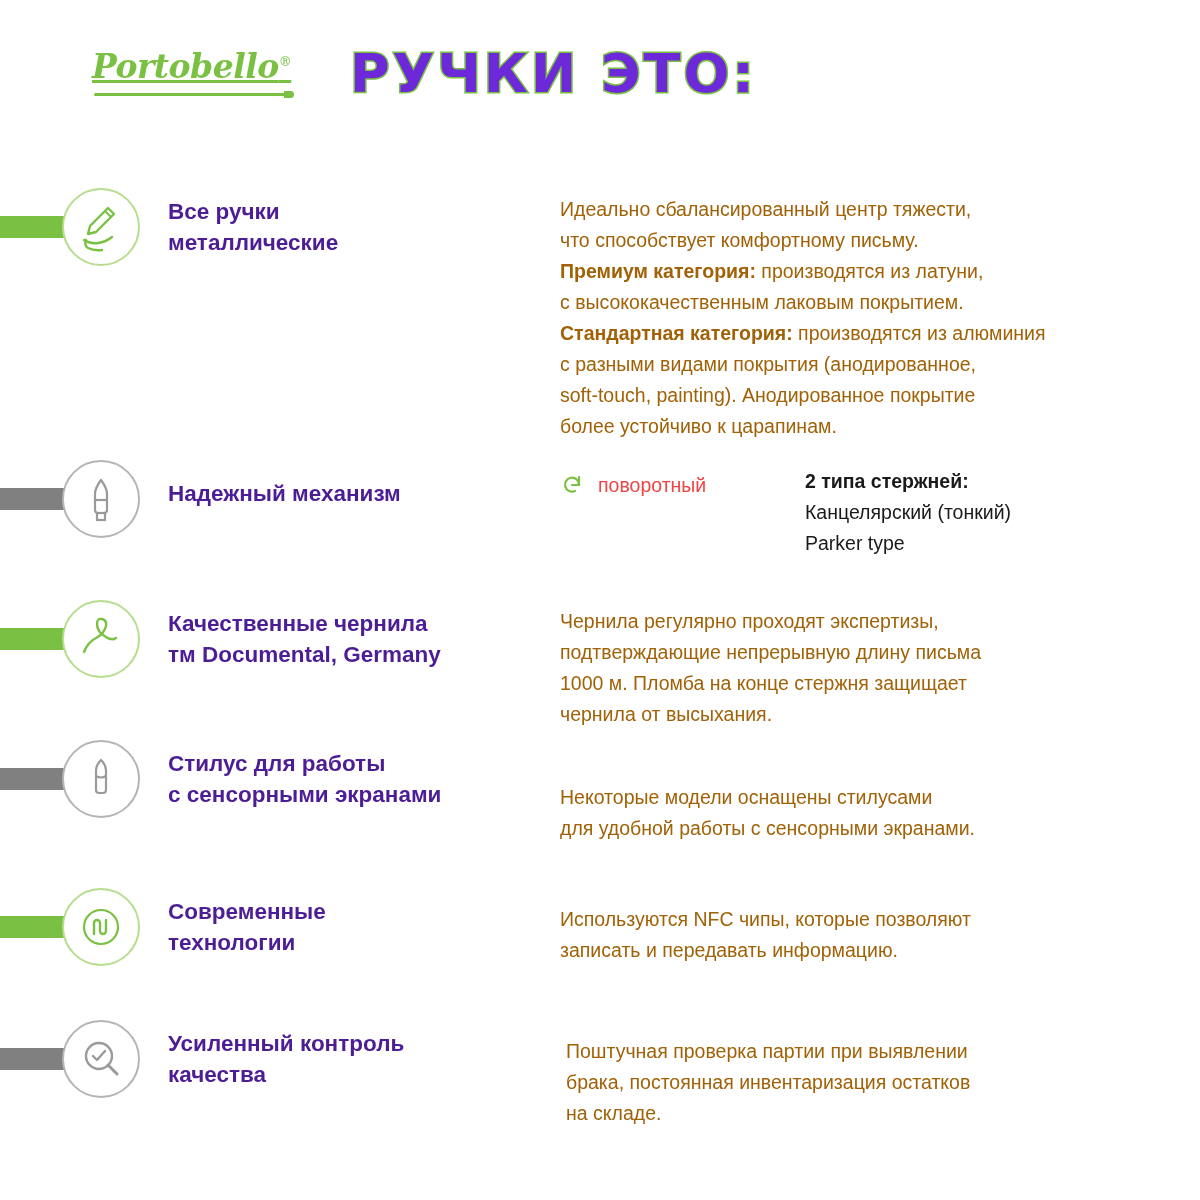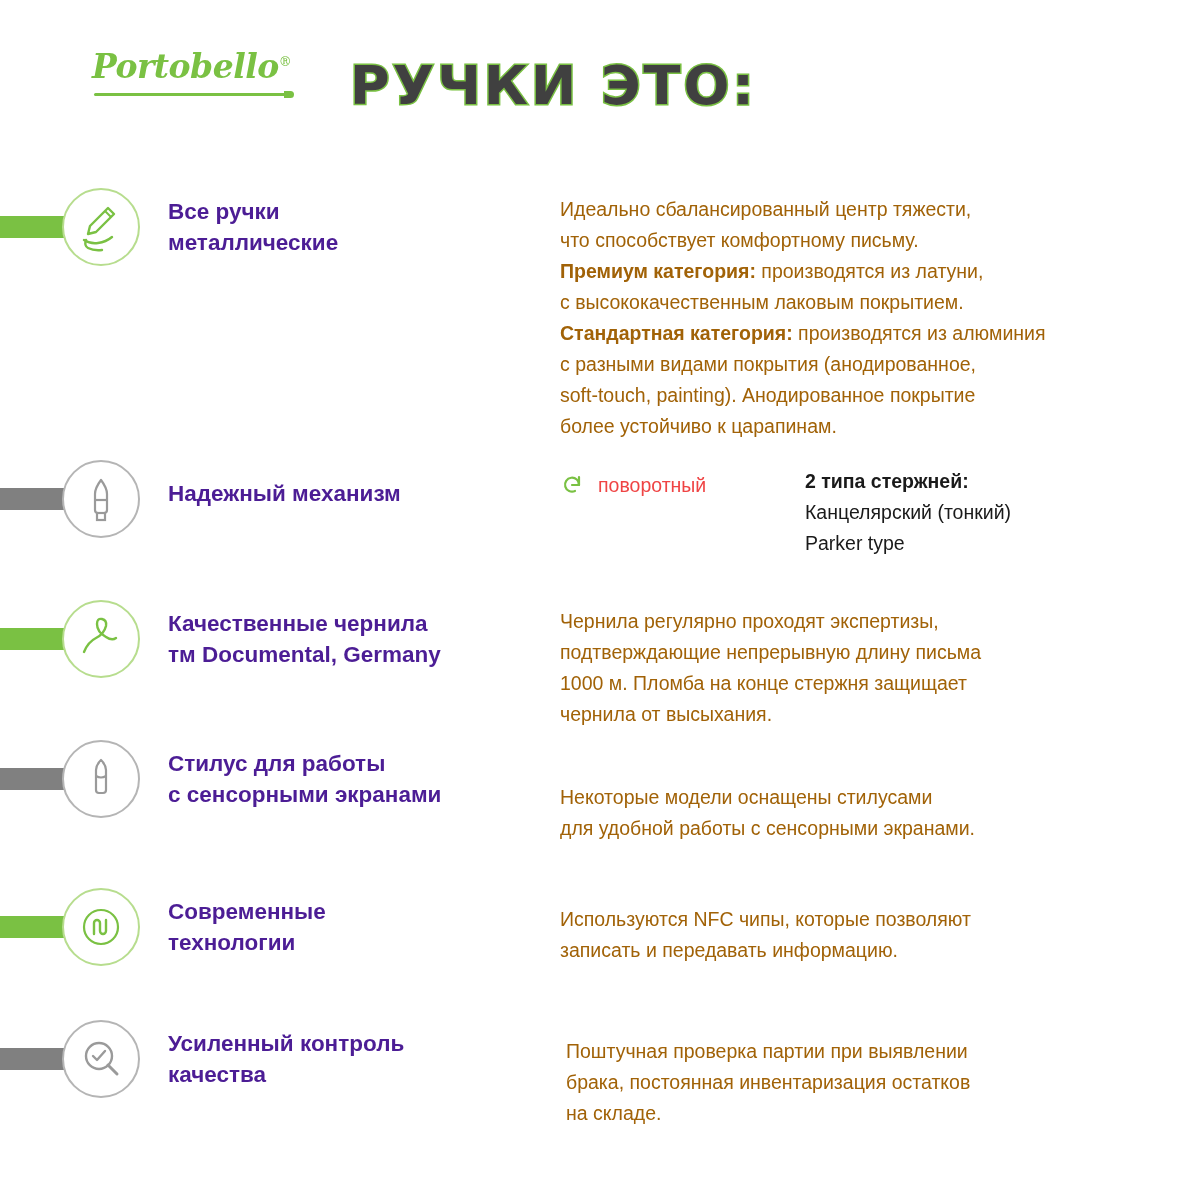--- a/index.html
+++ b/index.html
@@ -33,20 +33,21 @@
   }
   .brand-text {
     font-family: "DejaVu Serif", serif;
     font-style: italic;
     font-weight: bold;
     font-size: 33px;
     color: #7ac143;
     letter-spacing: -0.5px;
     line-height: 1;
     white-space: nowrap;
+    text-decoration: underline;
   }
   .brand-reg {
     font-size: 13px;
     vertical-align: super;
     font-style: normal;
     font-weight: normal;
   }
   .brand-underline {
     position: absolute;
     left: 2px;
@@ -63,26 +64,26 @@
     top: -2px;
     width: 10px;
     height: 7px;
     background: #7ac143;
     border-radius: 0 6px 6px 0;
   }
 
   .headline {
     position: absolute;
     left: 350px;
-    top: 12px;
+    top: 0px;
     font-family: "DejaVu Sans", sans-serif;
     font-weight: bold;
     font-size: 54px;
     letter-spacing: 3px;
-    color: #404040;
+    color: #6d28d9;
     -webkit-text-stroke: 3px #7ac143;
     paint-order: stroke fill;
     white-space: nowrap;
   }
 
   
   .row {
     position: absolute;
     left: 0;
     width: 1200px;

